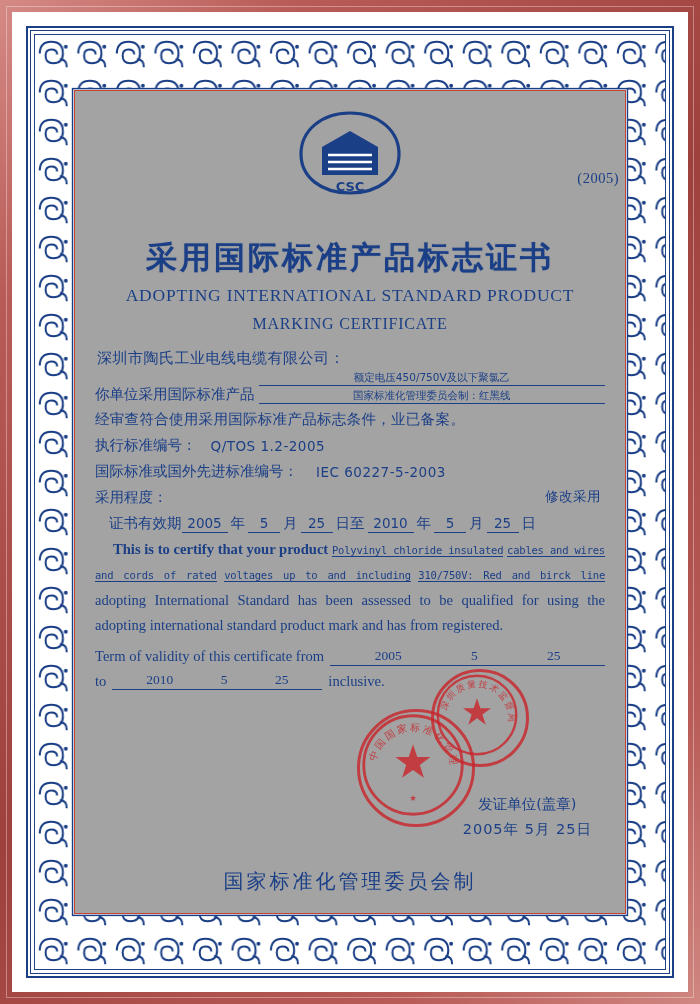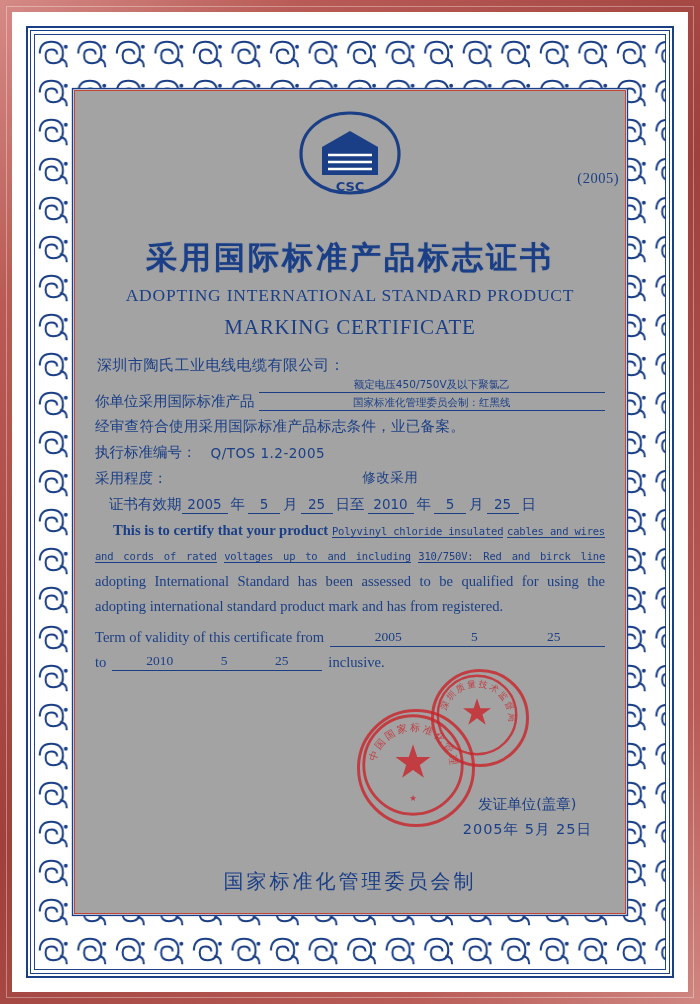--- a/index.html
+++ b/index.html
@@ -96,21 +96,21 @@
   .title-en1{
     text-align:center;
     color:#1b3f86;
     font-size:17.5px;
     letter-spacing:.8px;
     margin-top:6px;
   }
   .title-en2{
     text-align:center;
     color:#1b3f86;
-    font-size:21px;
+    font-size:16px;
     letter-spacing:.8px;
     margin-top:9px;
   }
 
   
   .body-zh{
     color:#1b3f86;
     font-size:14.5px;
     margin-top:16px;
     font-family:"DejaVu Sans", sans-serif;
@@ -292,24 +292,28 @@
           </span>
         </div>
 
         <div class="line-full">经审查符合使用采用国际标准产品标志条件，业已备案。</div>
 
         <div class="line">
           <span class="lbl">执行标准编号：</span>
           <span class="fill nounder" style="text-align:left;padding-left:14px;">Q/TOS 1.2-2005</span>
         </div>
 
+        <div class="line">
+          <span class="lbl">国际标准或国外先进标准编号：</span>
+          <span class="fill nounder" style="text-align:left;padding-left:18px;">IEC 60227-5-2003</span>
+        </div>
 
         <div class="line">
           <span class="lbl">采用程度：</span>
-          <span class="fill nounder" style="text-align:center;padding-left:12px;">修改采用</span>
+          <span class="fill nounder" style="text-align:right;padding-left:12px;">修改采用</span>
         </div>
 
         <div class="valid-line">
           <span class="lbl" style="padding-left:14px">证书有效期</span>
           <span class="seg">2005</span>
           <span class="u">年</span>
           <span class="seg sm">5</span>
           <span class="u">月</span>
           <span class="seg sm">25</span>
           <span class="u">日至</span>

